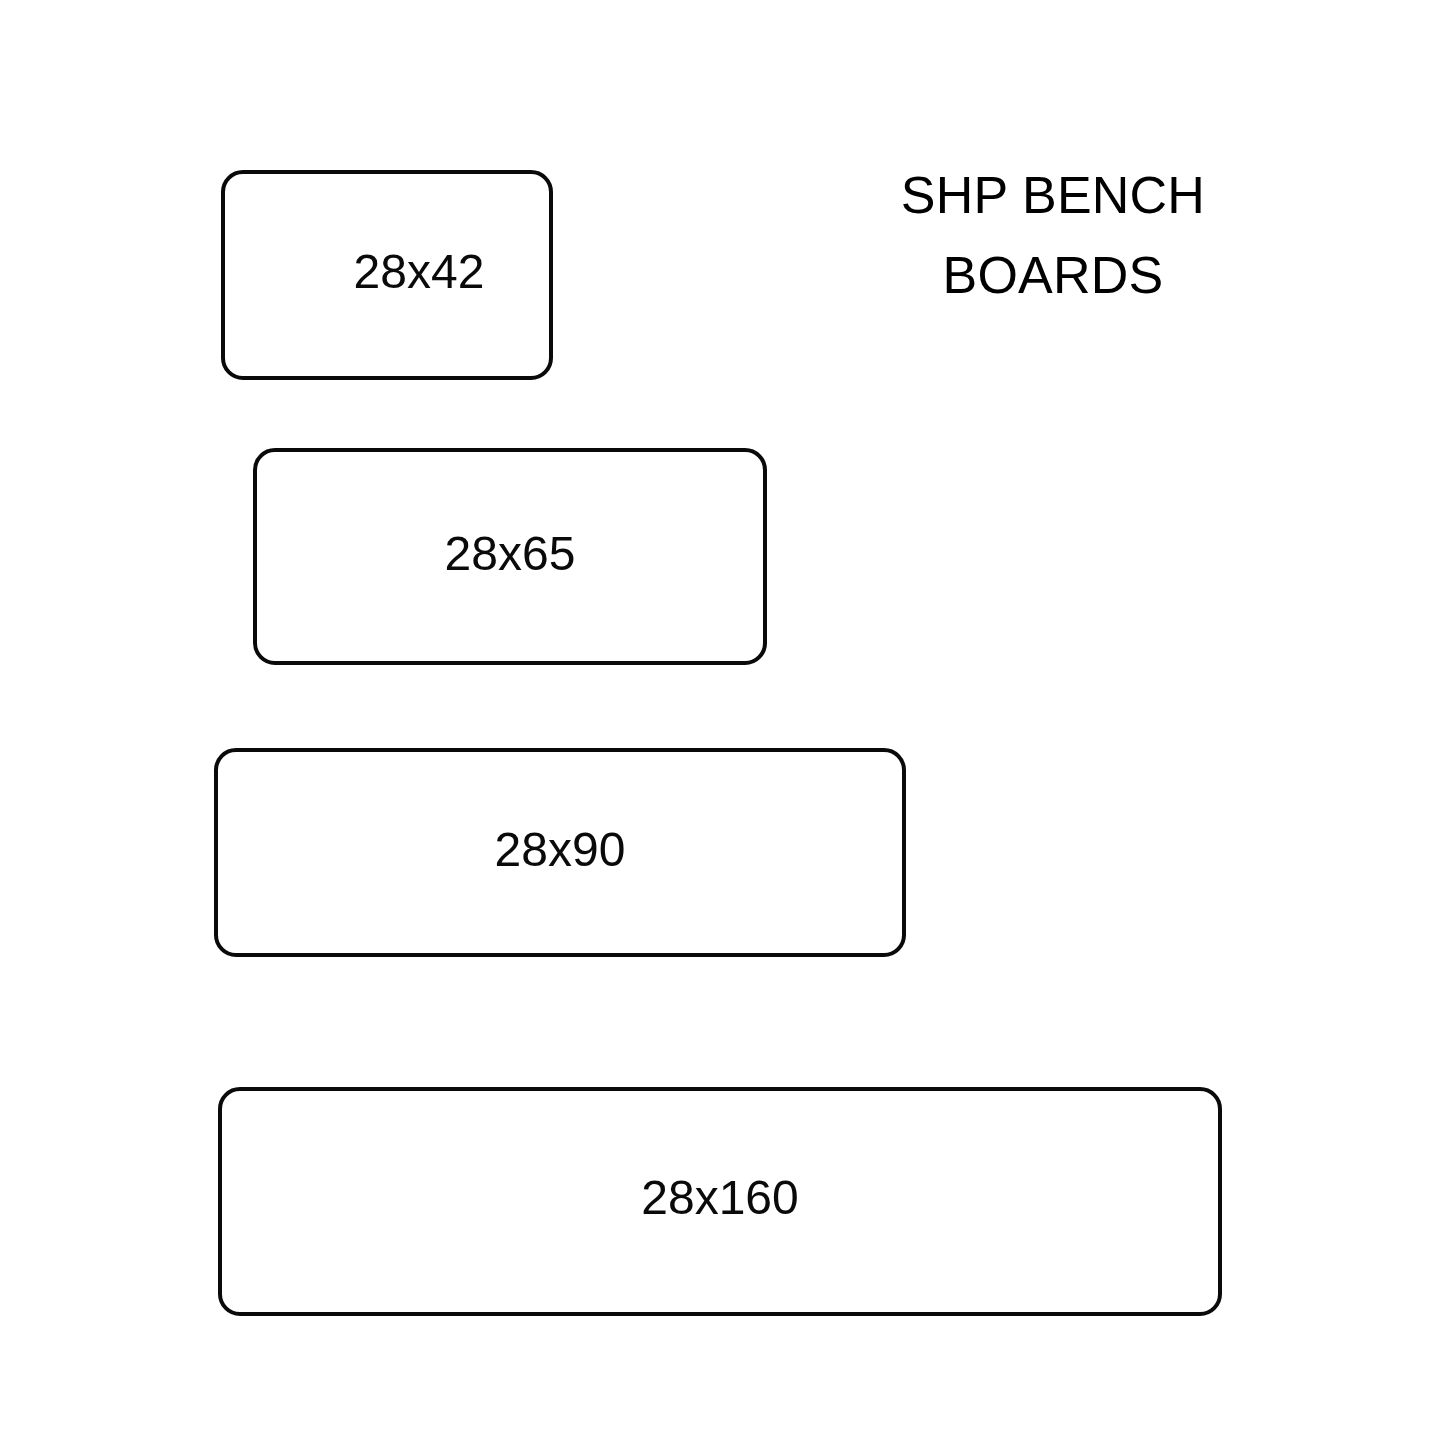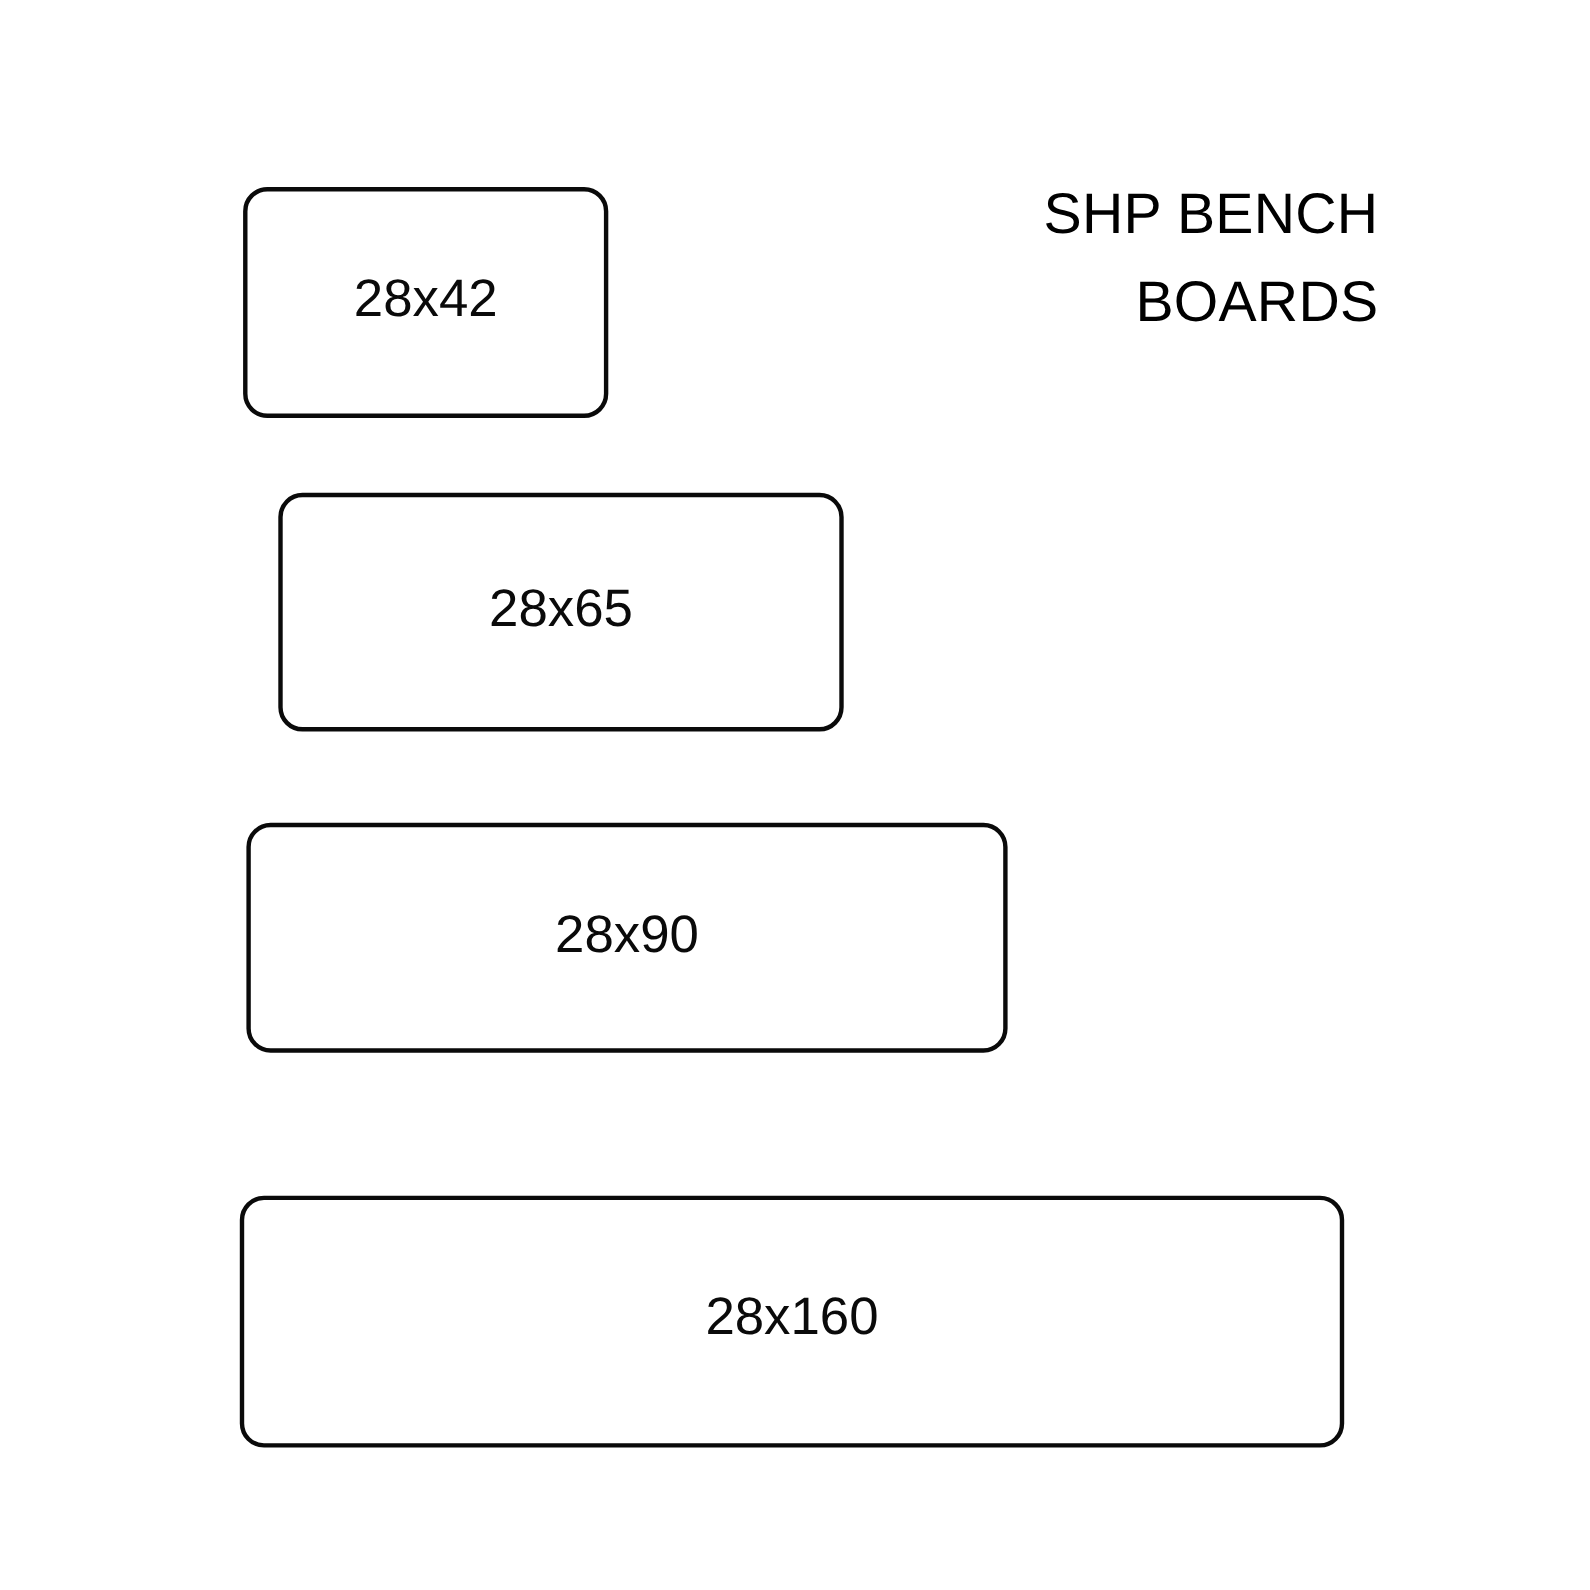--- a/index.html
+++ b/index.html
@@ -26,21 +26,20 @@
     text-align: center;
     color: #000000;
     font-size: 52px;
     line-height: 80px;
     font-weight: 400;
     letter-spacing: 0.2px;
     white-space: nowrap;
   }
   .title-line {
     display: block;
-    text-align: right;
   }
   .board {
     position: absolute;
     box-sizing: border-box;
     background: #ffffff;
     border: 4px solid #0a0a0a;
     border-radius: 22px;
   }
   .board-label {
     position: absolute;
@@ -48,24 +47,24 @@
     width: 100%;
     text-align: center;
     color: #0a0a0a;
     font-size: 48px;
     line-height: 48px;
     font-weight: 400;
     white-space: nowrap;
   }
   
   #board-0 { left: 221px; top: 170px;  width: 332px;  height: 210px; }
-  #board-0 .board-label { top: 74px; }
+  #board-0 .board-label { top: 74px; padding-left: 32px; }
   #board-1 { left: 215px; top: 448px;  width: 514px;  height: 217px; margin-left: 38px; }
   #board-1 .board-label { top: 78px; }
-  #board-2 { left: 224px; top: 748px;  width: 692px;  height: 209px; }
+  #board-2 { left: 214px; top: 748px;  width: 692px;  height: 209px; }
   #board-2 .board-label { top: 74px; }
   #board-3 { left: 218px; top: 1041px; width: 1004px; height: 229px; margin-top: 46px; }
   #board-3 .board-label { top: 83px; }
 </style>
 </head>
 <body>
 
 <div id="canvas">
 
   <div class="title-block">

